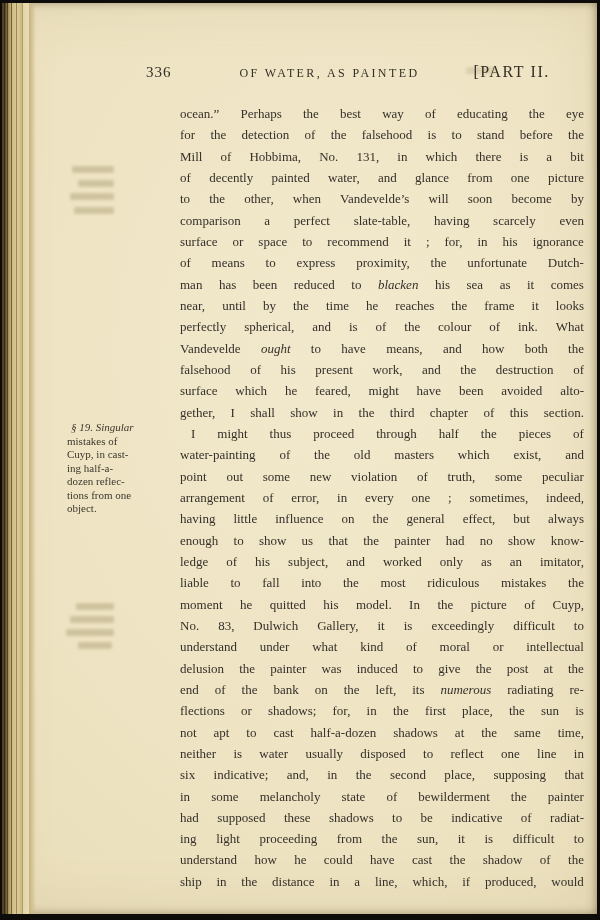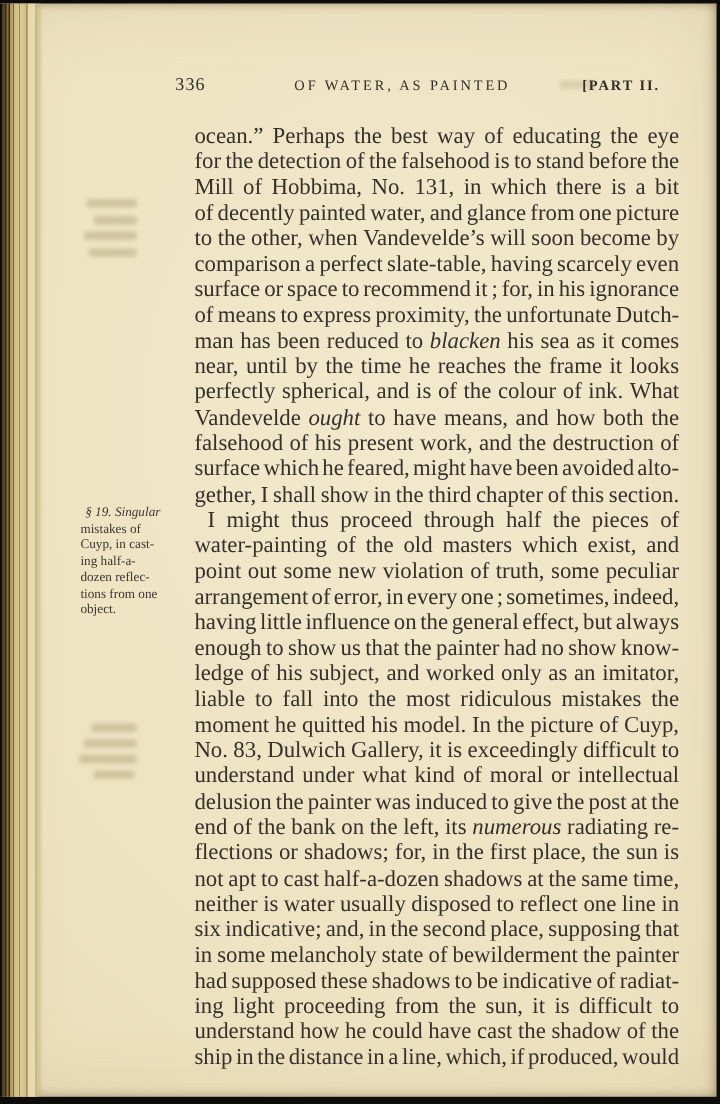--- a/index.html
+++ b/index.html
@@ -33,24 +33,24 @@
       #c3b17c 29px,#cbb985 30px,
       rgba(236,225,191,0) 36px);
   }
   .header{
     position:absolute;left:146px;top:60px;width:404px;
     display:flex;justify-content:space-between;align-items:baseline;
     color:#332f26;
   }
   .pagenum{font-size:15px;letter-spacing:1px;}
   .running-title{font-size:12px;letter-spacing:2.4px;padding-left:14px;}
-  .part-label{font-size:12px;letter-spacing:1.6px;font-weight:bold;}
+  .part-label{font-size:16px;letter-spacing:1.6px;}
   .textblock{
-    position:absolute;left:162px;top:100px;width:404px;
-    font-size:19px;color:#35302a;
+    position:absolute;left:180px;top:100px;width:404px;
+    font-size:13px;color:#35302a;
   }
   .line{
     display:flex;justify-content:space-between;align-items:baseline;
     height:21.33px;line-height:21.33px;white-space:nowrap;
   }
   .para2 .line:first-child{padding-left:11px;}
   .line i{font-style:italic;}
   .sidenote{
     position:absolute;left:67px;top:418px;width:96px;
     font-size:11px;line-height:13.5px;color:#3c372d;

